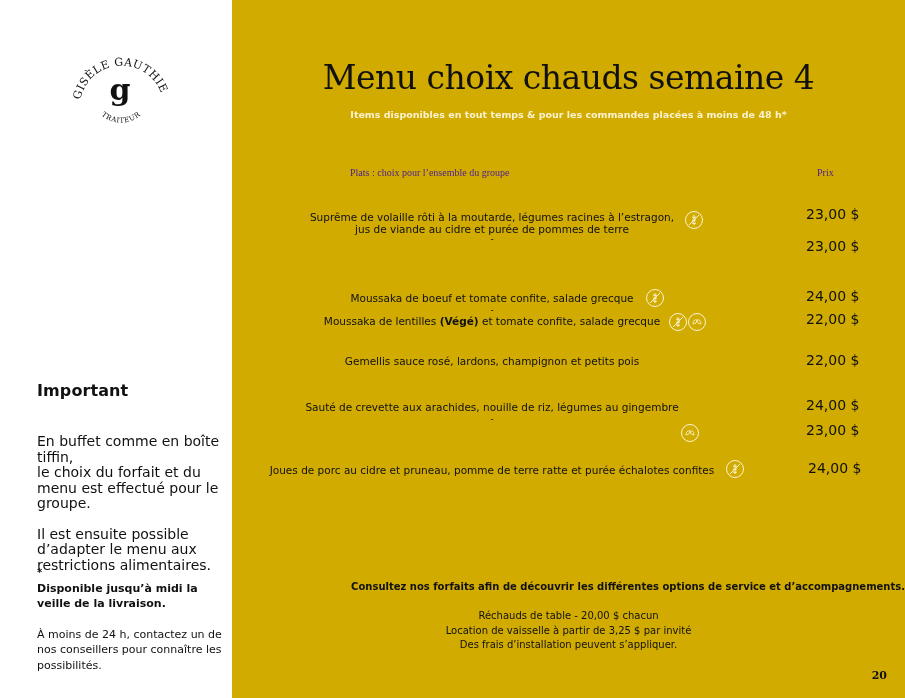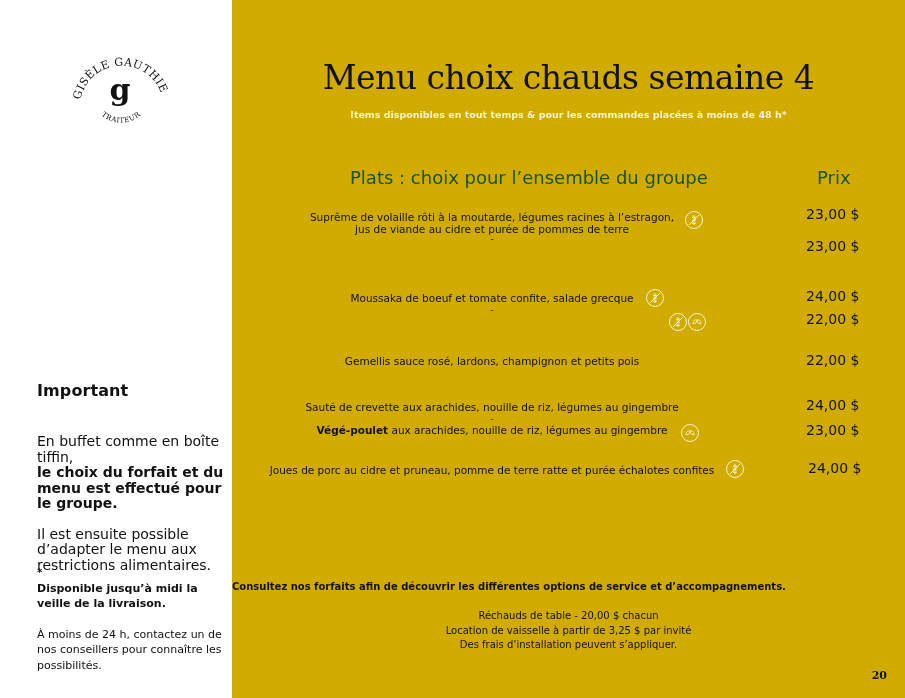--- a/index.html
+++ b/index.html
@@ -6,42 +6,42 @@
   html, body { width: 905px; height: 698px; overflow: hidden; background: #ffffff; }
   body { position: relative; font-family: "DejaVu Sans", "Liberation Sans", sans-serif; }
 
   .sidebar { position: absolute; left: 0; top: 0; width: 232px; height: 698px; background: #ffffff; }
   .logo { position: absolute; left: 62px; top: 40px; width: 116px; height: 90px; }
   .logo svg { width: 116px; height: 90px; }
 
   .important { position: absolute; left: 37px; top: 381px; width: 190px; color: #111; }
   .important h2 { font-size: 16px; font-weight: bold; margin-bottom: 34px; letter-spacing: 0.1px; }
   .important p { font-size: 14px; line-height: 15.5px; margin-bottom: 15px; }
-  .important b { font-weight: bold; }
+  .important b { font-weight: normal; }
   .note { position: absolute; left: 37px; top: 565px; width: 190px; color: #111; font-size: 11px; line-height: 15.5px; }
   .note .star { font-weight: bold; font-size: 10px; }
   .note p { margin-bottom: 15px; }
 
   .main { position: absolute; left: 232px; top: 0; width: 673px; height: 698px; background: #d1ab00; }
   .title { position: absolute; left: 0; width: 673px; top: 58px; text-align: center; font-family: "DejaVu Serif", "Liberation Serif", serif; font-size: 33px; color: #111; letter-spacing: -0.5px; }
   .subtitle { position: absolute; left: 0; width: 673px; top: 109px; text-align: center; font-size: 9.5px; font-weight: bold; color: #fbf3d0; }
 
-  .col-head { position: absolute; top: 167px; font-size: 18px; color: #14532d; }
+  .col-head { position: absolute; top: 167px; font-size: 10px; color: #4c1d95; font-family: Liberation Serif, serif; }
   .col-head.plats { left: 118px; }
   .col-head.prix { left: 585px; }
 
   .dish { position: absolute; text-align: center; font-size: 10.5px; line-height: 12px; color: #111; }
   .dish b { font-weight: bold; }
   .sep { position: absolute; text-align: center; font-size: 9px; line-height: 8px; color: #111; }
   .price { position: absolute; left: 574px; font-size: 14px; color: #111; }
 
   .badge { position: absolute; width: 18px; height: 18px; border: 1px solid #fbf3d0; border-radius: 50%; }
   .badge svg { width: 16px; height: 16px; display: block; }
 
-  .footer-bold { position: absolute; left: 0; width: 673px; top: 581px; text-align: left; font-size: 10px; font-weight: bold; color: #111; }
+  .footer-bold { position: absolute; left: 0; width: 673px; top: 581px; text-align: right; font-size: 10px; font-weight: bold; color: #111; }
   .footer-lines { position: absolute; left: 0; width: 673px; top: 609px; text-align: center; font-size: 10px; line-height: 14.5px; color: #111; }
   .page-num { position: absolute; right: 18px; top: 669px; font-family: "DejaVu Serif", "Liberation Serif", serif; font-weight: bold; font-size: 11px; color: #111; }
 </style>
 </head>
 <body>
 
 <div class="sidebar">
   <div class="logo">
     <svg viewBox="0 0 116 90">
       <defs>
@@ -103,20 +103,23 @@
   <div class="badge" style="left:414px; top:289px;">
     <svg viewBox="0 0 16 16">
         <path d="M8 3 V13 M6 5 Q8 6 10 5 M6 8 Q8 9 10 8 M6 11 Q8 12 10 11" stroke="#fbf3d0" stroke-width="1" fill="none"></path>
         <line x1="3" y1="13" x2="13" y2="3" stroke="#fbf3d0" stroke-width="1"></line>
       </svg>
   </div>
   <div class="price" style="top:288px;">24,00 $</div>
 
   <div class="sep" style="left:60px; width:400px; top:306px;">-</div>
 
+  <div class="dish" style="left:60px; width:400px; top:315px;">
+    <span>Moussaka de lentilles </span><b>(Végé)</b><span> et tomate confite, salade grecque</span>
+  </div>
   <div class="badge" style="left:437px; top:313px;">
     <svg viewBox="0 0 16 16">
         <path d="M8 3 V13 M6 5 Q8 6 10 5 M6 8 Q8 9 10 8 M6 11 Q8 12 10 11" stroke="#fbf3d0" stroke-width="1" fill="none"></path>
         <line x1="3" y1="13" x2="13" y2="3" stroke="#fbf3d0" stroke-width="1"></line>
       </svg>
   </div>
   <div class="badge" style="left:456px; top:313px;">
     <svg viewBox="0 0 16 16">
         <path d="M4 10 Q4 5 8 6 Q8 10 4 10 Z M12 10 Q12 5 8 6 Q8 10 12 10 Z" stroke="#fbf3d0" stroke-width="0.8" fill="none"></path>
       </svg>
@@ -128,23 +131,20 @@
   </div>
   <div class="price" style="top:352px;">22,00 $</div>
 
   <div class="dish" style="left:40px; width:440px; top:401px;">
     <span>Sauté de crevette aux arachides, nouille de riz, légumes au gingembre</span>
   </div>
   <div class="price" style="top:397px;">24,00 $</div>
 
   <div class="sep" style="left:40px; width:440px; top:415px;">-</div>
 
-  <div class="dish" style="left:40px; width:440px; top:424px;">
-    <b>Végé-poulet</b><span> aux arachides, nouille de riz, légumes au gingembre</span>
-  </div>
   <div class="badge" style="left:449px; top:424px;">
     <svg viewBox="0 0 16 16">
         <path d="M4 10 Q4 5 8 6 Q8 10 4 10 Z M12 10 Q12 5 8 6 Q8 10 12 10 Z" stroke="#fbf3d0" stroke-width="0.8" fill="none"></path>
       </svg>
   </div>
   <div class="price" style="top:422px;">23,00 $</div>
 
   <div class="dish" style="left:20px; width:480px; top:464px;">
     <span>Joues de porc au cidre et pruneau, pomme de terre ratte et purée échalotes confites</span>
   </div>

